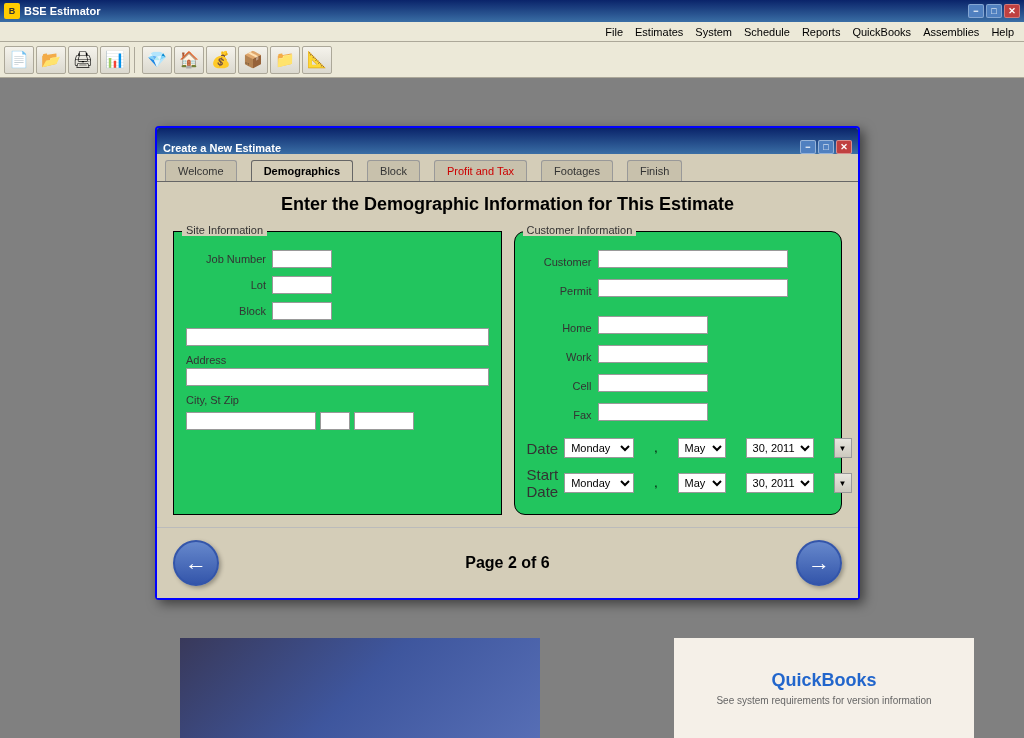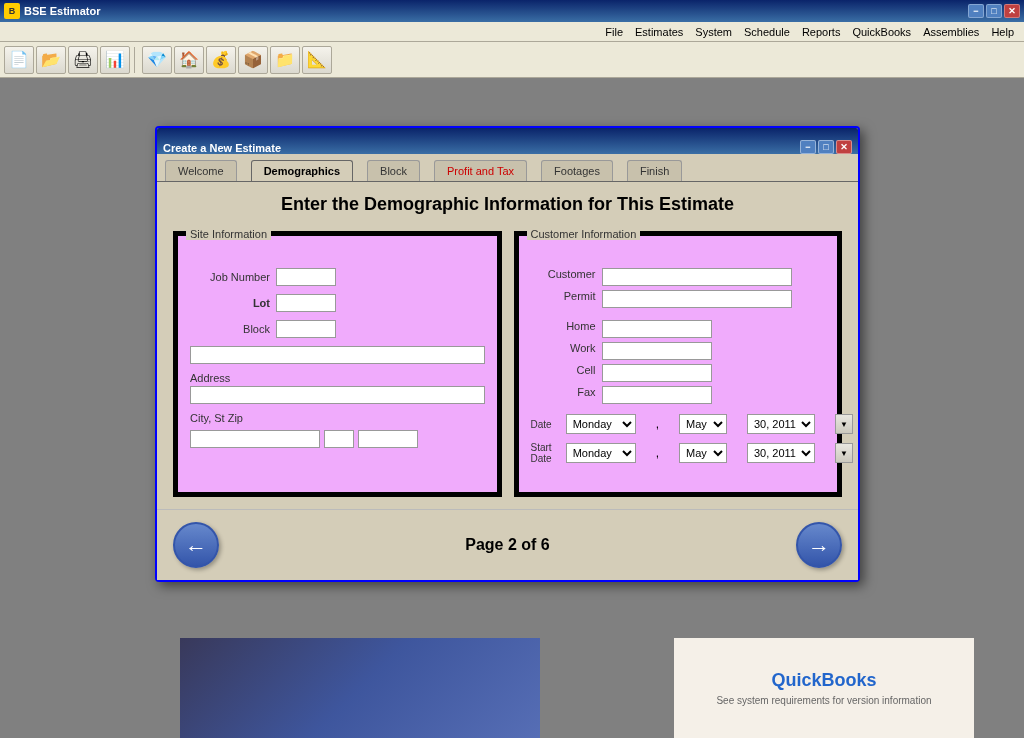--- a/index.html
+++ b/index.html
@@ -205,23 +205,23 @@
 
     
     .form-columns {
       display: flex;
       gap: 12px;
     }
 
     
     .section-box {
       flex: 1;
-      border: 5px solid #000000;
-      background: #f0abfc;
-      padding: 20px 12px;
+      border: 1px solid #000000;
+      background: #22c55e;
+      padding: 6px 12px;
       position: relative;
     }
     .section-legend {
       position: absolute;
       top: -8px; left: 8px;
       background: #d4cdb8;
       padding: 0 4px;
       font-size: 11px;
       color: #333;
     }
@@ -279,23 +279,23 @@
 
     
     .date-row {
       display: flex;
       align-items: center;
       margin-bottom: 8px;
     }
     .date-label {
       width: 65px;
       text-align: left;
-      font-size: 10px;
+      font-size: 15px;
       color: #333;
-      margin-right: 14px;
+      margin-right: 6px;
     }
     .date-select-group {
       display: flex;
       align-items: center;
       gap: 20px;
     }
     .date-select {
       border: 1px solid #999;
       background: white;
       height: 20px;
@@ -332,25 +332,25 @@
       font-weight: bold;
       box-shadow: 2px 2px 4px rgba(0,0,0,0.3);
     }
     .page-indicator {
       font-size: 16px;
       font-weight: bold;
       color: #000;
     }
 
     
-    .right-section { min-width: 300px; }
+    .right-section { min-width: 300px; border-radius: 11px; }
     .right-form-row {
       display: flex;
-      align-items: flex-start;
-      margin-bottom: 4px;
+      align-items: flex-end;
+      margin-bottom: 11px;
     }
     .right-label {
       width: 65px;
       text-align: right;
       font-size: 11px;
       color: #333;
       margin-right: 6px;
     }
   </style>
 </head>
@@ -429,21 +429,21 @@
           <span class="section-legend">Site Information</span>
 
           <div style="height: 12px;"></div>
 
           <div class="form-row">
             <span class="form-label" style="width:80px;">Job Number</span>
             <input class="form-input input-sm" type="text" value="" style="">
           </div>
 
           <div class="form-row">
-            <span class="form-label" style="width:80px;font-weight:bold;">Lot</span>
+            <span class="form-label" style="width:80px;">Lot</span>
             <input class="form-input input-sm" type="text" value="" style="">
           </div>
 
           <div class="form-row">
             <span class="form-label" style="width:80px;">Block</span>
             <input class="form-input input-sm" type="text" value="" style="">
           </div>
 
           <div class="full-row">
             <input class="form-input-full" type="text" value="" style="">

